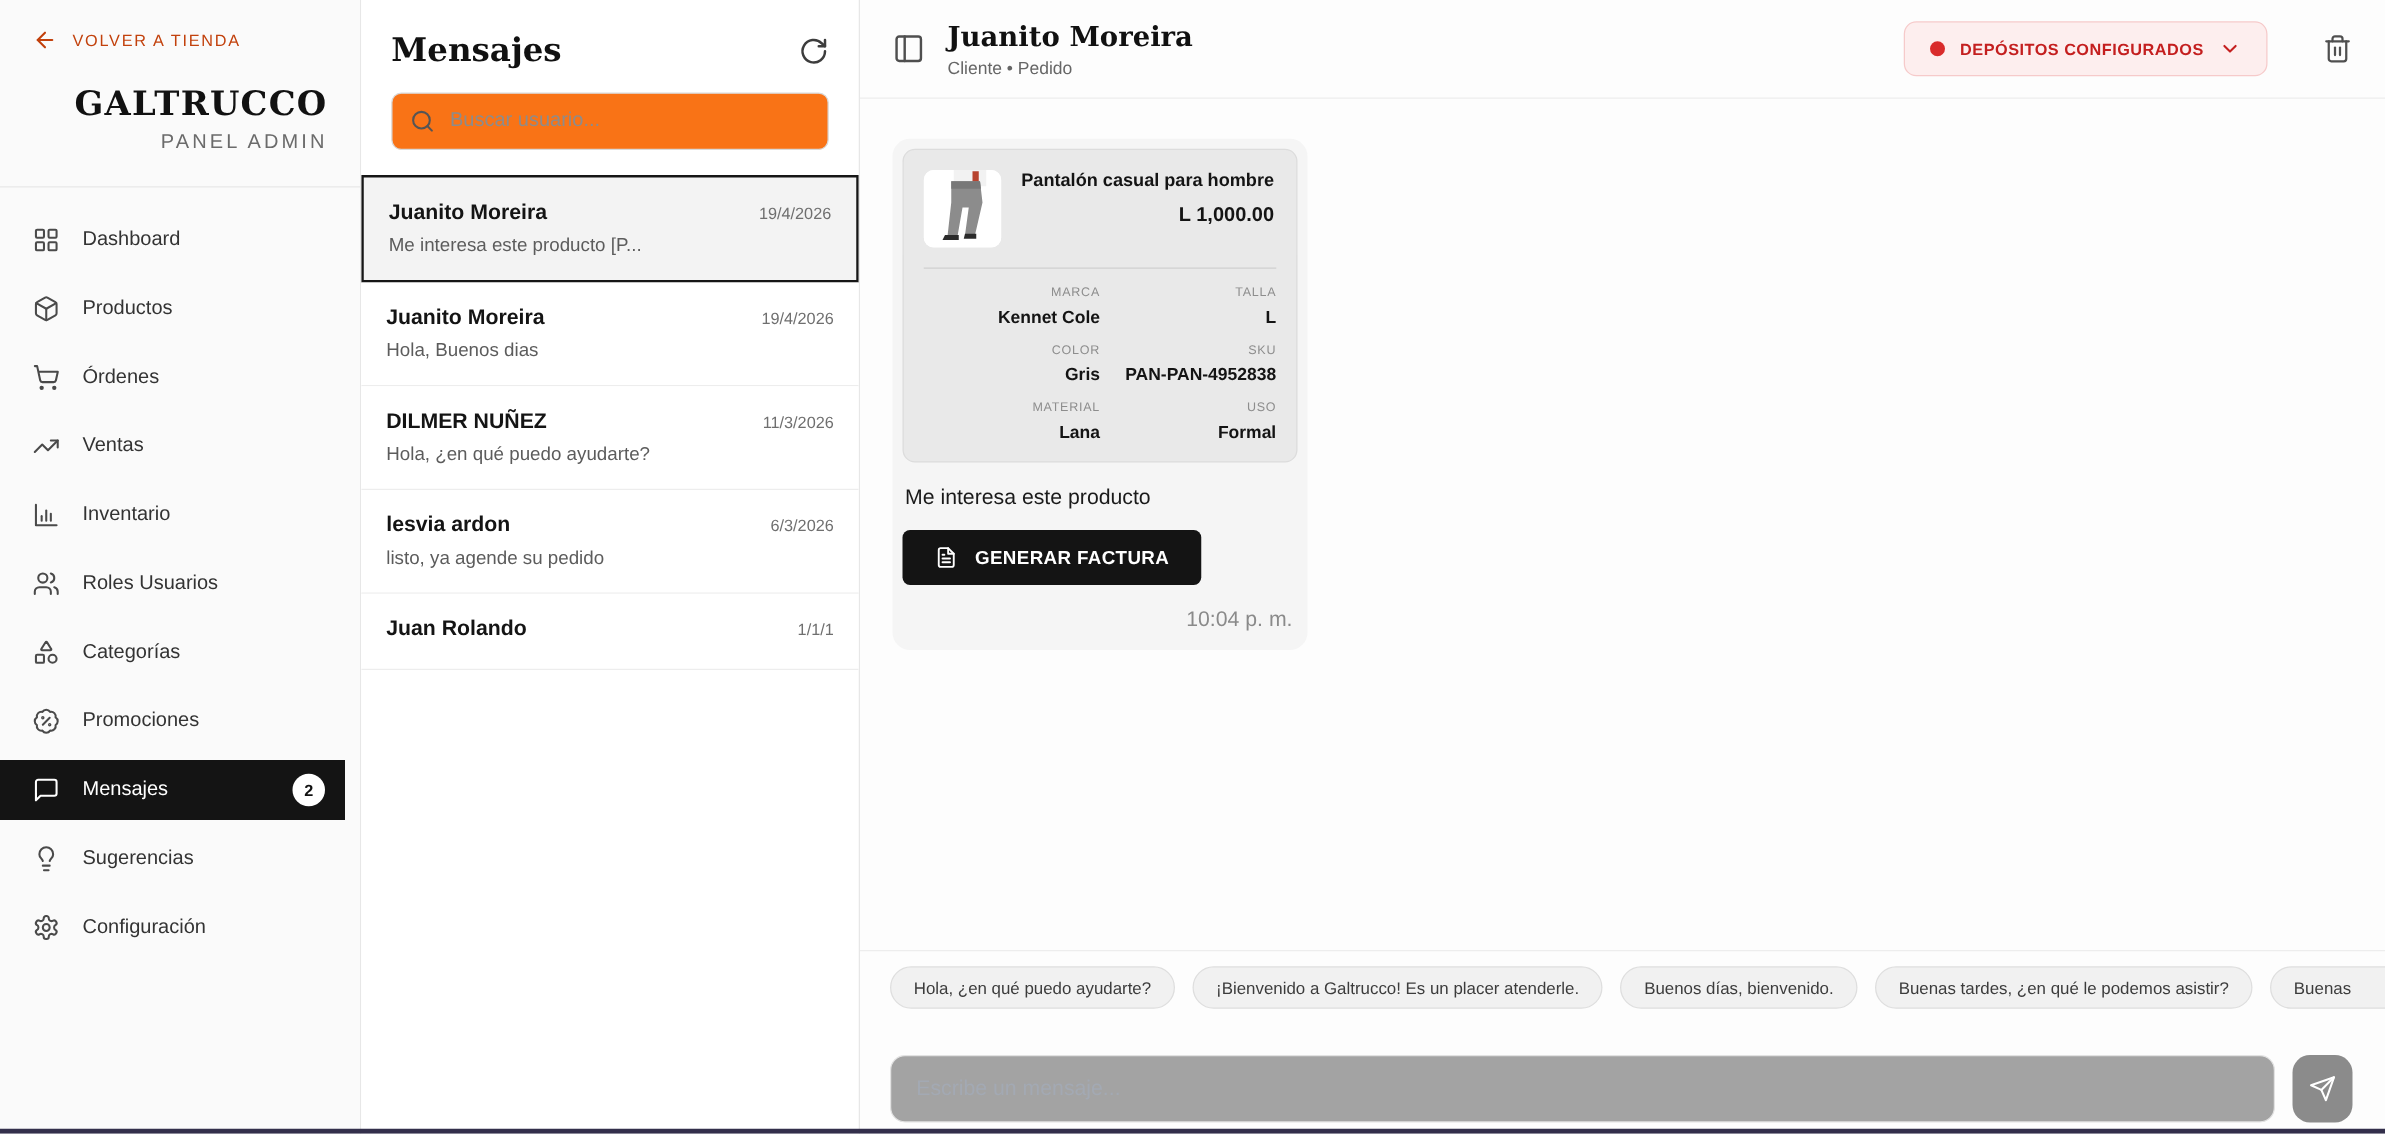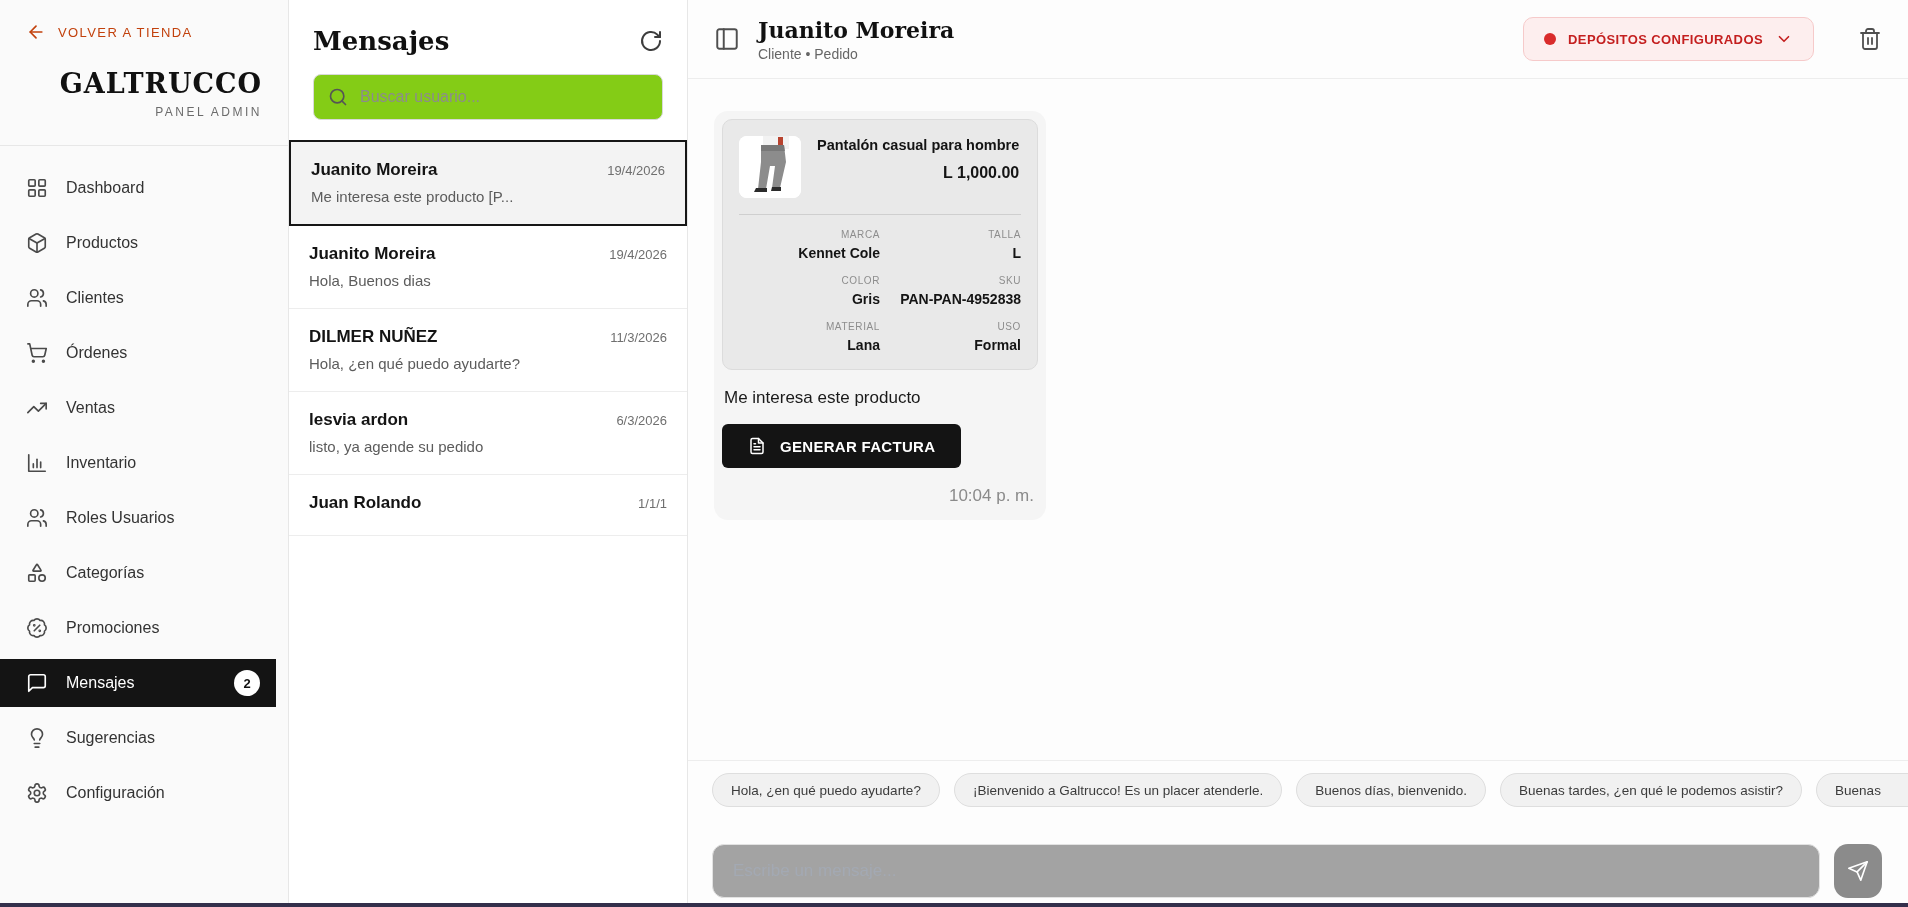--- a/index.html
+++ b/index.html
@@ -5,35 +5,35 @@
   * { margin:0; padding:0; box-sizing:border-box; }
   html,body { width:1908px; height:907px; overflow:hidden; }
   body { font-family:"Liberation Sans", sans-serif; background:#ffffff; color:#1c1c1c; display:flex; position:relative; }
   svg { display:block; }
 
   
   .sidebar { width:289px; min-width:289px; background:#fafafa; border-right:1px solid #e7e7e7; padding-top:22px; }
   .back-row { display:flex; align-items:center; gap:12px; padding:0 26px; color:#c2410c; font-size:13px; letter-spacing:1.4px; cursor:pointer; }
   .brand { padding:0 26px; margin-top:26px;text-align:right; }
   .brand-logo { font-family:"DejaVu Serif","Liberation Serif",serif; font-weight:700; font-size:27px; letter-spacing:1px; color:#111; }
-  .brand-sub { margin-top:6px; font-size:12px; letter-spacing:2.5px; color:#6b6b6b; }
+  .brand-sub { margin-top:6px; font-size:16px; letter-spacing:2.5px; color:#6b6b6b; }
   .side-divider { border:none; border-top:1px solid #e7e7e7; margin:26px 0 18px 0; }
   .nav-item { height:48px; margin-bottom:7px; display:flex; align-items:center; gap:18px; padding:0 16px 0 26px; font-size:16px; color:#333; cursor:pointer; }
   .nav-item .nicon { width:22px; height:22px; color:#4a4a4a; flex:0 0 22px; }
   .nav-item.active { background:#141414; color:#fff; width:276px; }
   .nav-item.active .nicon { color:#fff; }
   .nav-label { flex:1; }
   .nav-badge { width:26px; height:26px; border-radius:50%; background:#ffffff; color:#111; font-size:13px; font-weight:700; display:flex; align-items:center; justify-content:center; }
 
   
   .convcol { width:399px; min-width:399px; background:#ffffff; border-right:1px solid #e7e7e7; display:flex; flex-direction:column; }
   .conv-head { display:flex; align-items:center; justify-content:space-between; padding:26px 24px 0 24px; }
   .conv-title { font-family:"DejaVu Serif","Liberation Serif",serif; font-weight:700; font-size:26px; color:#111; }
   .refresh-btn { width:24px; height:24px; color:#3d3d3d; cursor:pointer; }
-  .search-wrap { margin:18px 24px 20px 24px; height:46px; border:1px solid #d9d9d9; border-radius:8px; display:flex; align-items:center; gap:12px; padding:0 14px; background:#84cc16; }
+  .search-wrap { margin:18px 24px 20px 24px; height:46px; border:1px solid #d9d9d9; border-radius:8px; display:flex; align-items:center; gap:12px; padding:0 14px; background:#f97316; }
   .search-wrap .sicon { width:20px; height:20px; color:#555; }
   .search-input { border:none; outline:none; flex:1; font-size:16px; color:#333; background:transparent; font-family:"Liberation Sans",sans-serif; }
   .search-input::placeholder { color:#8c8c8c; }
   .conv-list { flex:1; overflow:hidden; }
   .conv-item { padding:18px 20px; border-bottom:1px solid #ededed; cursor:pointer; background:#fff; }
   .conv-item.selected { background:#f3f3f3; border:2px solid #161616; }
   .conv-row1 { display:flex; align-items:baseline; justify-content:space-between; }
   .conv-name { font-size:17px; font-weight:700; color:#141414; }
   .conv-date { font-size:13px; color:#6f6f6f; }
   .conv-preview { margin-top:8px; font-size:15px; color:#5c5c5c; min-height:18px; }
@@ -108,29 +108,20 @@
     <div class="nav-item">
       <svg class="nicon" viewBox="0 0 24 24" fill="none" stroke="currentColor" stroke-width="1.8" stroke-linecap="round" stroke-linejoin="round">
           <path d="M11 21.73a2 2 0 0 0 2 0l7-4A2 2 0 0 0 21 16V8a2 2 0 0 0-1-1.73l-7-4a2 2 0 0 0-2 0l-7 4A2 2 0 0 0 3 8v8a2 2 0 0 0 1 1.73z"></path>
           <path d="M12 22V12"></path>
           <path d="m3.3 7 8.7 5 8.7-5"></path>
         </svg>
       <span class="nav-label">Productos</span>
     </div>
     <div class="nav-item">
       <svg class="nicon" viewBox="0 0 24 24" fill="none" stroke="currentColor" stroke-width="1.8" stroke-linecap="round" stroke-linejoin="round">
-          <path d="M16 21v-2a4 4 0 0 0-4-4H6a4 4 0 0 0-4 4v2"></path>
-          <circle cx="9" cy="7" r="4"></circle>
-          <path d="M22 21v-2a4 4 0 0 0-3-3.87"></path>
-          <path d="M16 3.13a4 4 0 0 1 0 7.75"></path>
-        </svg>
-      <span class="nav-label">Clientes</span>
-    </div>
-    <div class="nav-item">
-      <svg class="nicon" viewBox="0 0 24 24" fill="none" stroke="currentColor" stroke-width="1.8" stroke-linecap="round" stroke-linejoin="round">
           <circle cx="8" cy="21" r="1"></circle>
           <circle cx="19" cy="21" r="1"></circle>
           <path d="M2.05 2.05h2l2.66 12.42a2 2 0 0 0 2 1.58h9.78a2 2 0 0 0 1.95-1.57l1.65-7.43H5.12"></path>
         </svg>
       <span class="nav-label">Órdenes</span>
     </div>
     <div class="nav-item">
       <svg class="nicon" viewBox="0 0 24 24" fill="none" stroke="currentColor" stroke-width="1.8" stroke-linecap="round" stroke-linejoin="round">
           <polyline points="22 7 13.5 15.5 8.5 10.5 2 17"></polyline>
           <polyline points="16 7 22 7 22 13"></polyline>

